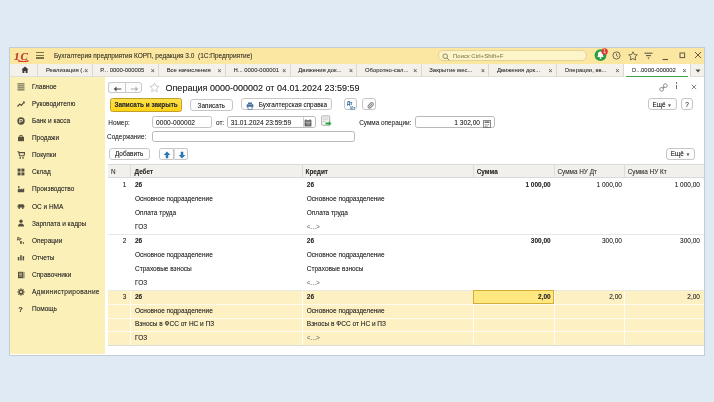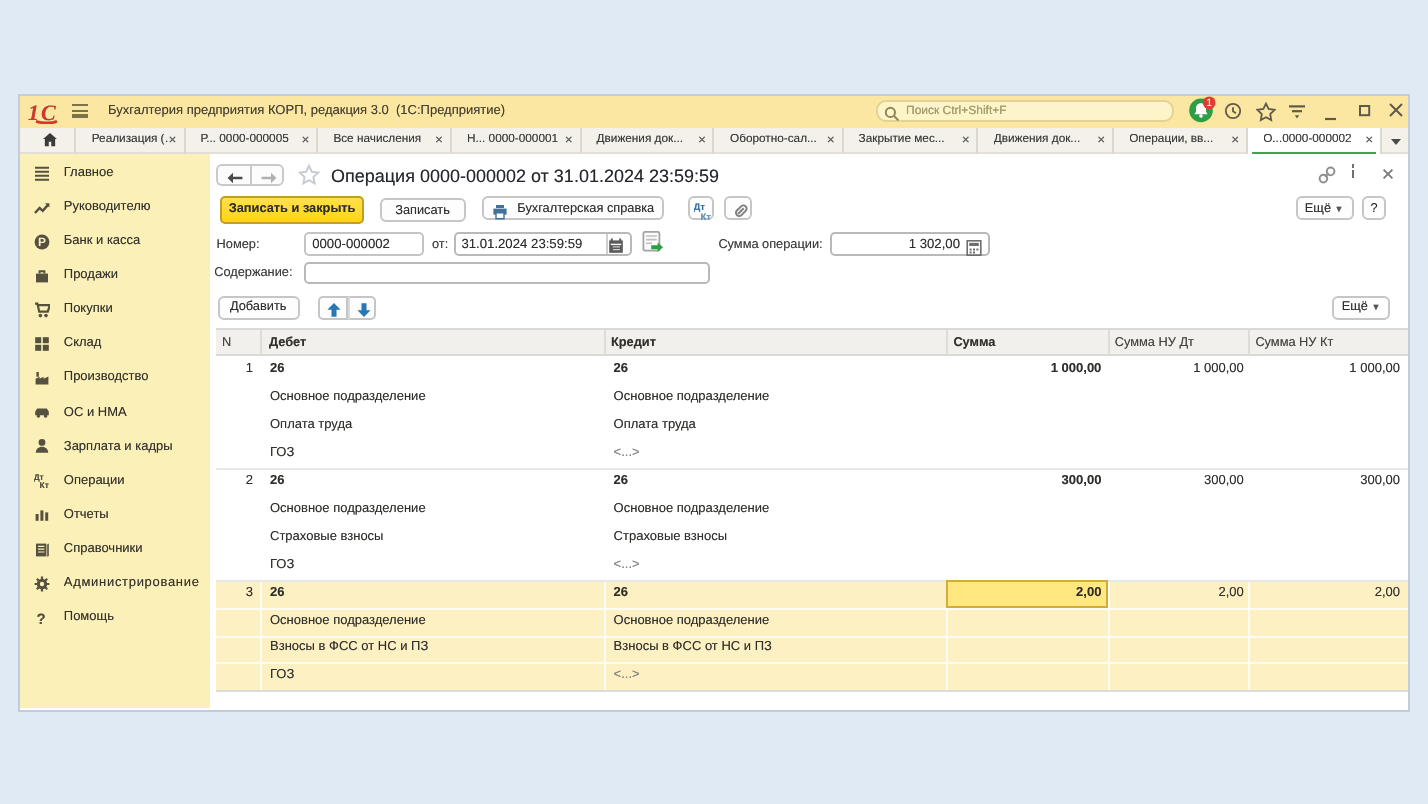--- a/index.html
+++ b/index.html
@@ -259,21 +259,21 @@
         </svg>
     </div>
     <div class="navbtn" style="left:20px;border-radius:0 3px 3px 0">
       <svg style="position:absolute;left:3.5px;top:2.6px" width="9" height="6" viewBox="0 0 9 6">
           <path d="M5.5 0.4L8.2 3 5.5 5.6V3.6H0.8V2.4h4.7z" fill="#b0b0b0"></path>
         </svg>
     </div>
     <svg class="abs" style="left:43.9px;top:5px" width="11" height="11" viewBox="0 0 11 11">
         <path d="M5.5 0.9l1.4 3 3.2.4-2.4 2.2.6 3.2-2.8-1.6-2.8 1.6.6-3.2L.9 4.3l3.2-.4z" fill="none" stroke="#c6ccd3" stroke-width="1"></path>
       </svg>
-    <div class="abs" style="left:60.5px;top:5.3px;font-size:9px;color:#24272b;">Операция 0000-000002 от 31.01.2024 23:59:59</div>
+    <div class="abs" style="left:60.5px;top:5.3px;font-size:9px;color:#24272b;">Операция 0000-000002 от 04.01.2024 23:59:59</div>
     <svg class="abs" style="left:554px;top:5.5px" width="9" height="9" viewBox="0 0 9 9">
         <g fill="none" stroke="#8f8f8f" stroke-width="1">
           <circle cx="2.7" cy="6.3" r="1.9"></circle>
           <circle cx="6.3" cy="2.7" r="1.9"></circle>
           <line x1="3.6" y1="5.4" x2="5.4" y2="3.6"></line>
         </g>
       </svg>
     <div class="abs" style="left:571px;top:4.5px;width:1.4px;height:2px;background:#707070"></div>
     <div class="abs" style="left:571px;top:7.5px;width:1.4px;height:4px;background:#707070"></div>
     <svg class="abs" style="left:585.5px;top:6.8px" width="6" height="6" viewBox="0 0 6 6">

